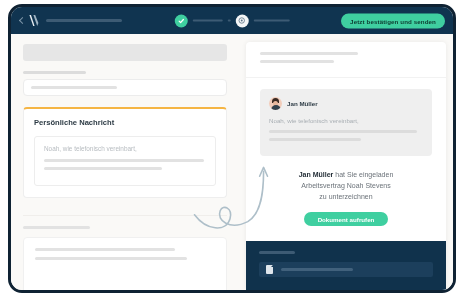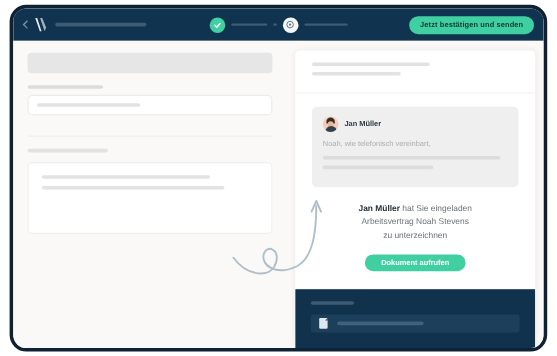--- a/index.html
+++ b/index.html
@@ -230,20 +230,28 @@
 
   <div class="body-area">
 
     <div class="left-col">
       <div class="gray-banner"></div>
       <div class="mini-label"></div>
       <div class="white-field">
         <span class="ph-line w86"></span>
       </div>
 
+      <div class="msg-card">
+        <p class="msg-card-title">Persönliche Nachricht</p>
+        <div class="msg-input">
+          <p class="msg-input-text">Noah, wie telefonisch vereinbart,</p>
+          <div class="ph-line w160"></div>
+          <div class="ph-line w118"></div>
+        </div>
+      </div>
 
       <div class="below-divider"></div>
       <div class="mini-label2"></div>
       <div class="bottom-card">
         <div class="ph-line w140" style="margin-bottom:6px;"></div>
         <div class="ph-line w152"></div>
       </div>
     </div>
 
     <div class="right-col">

